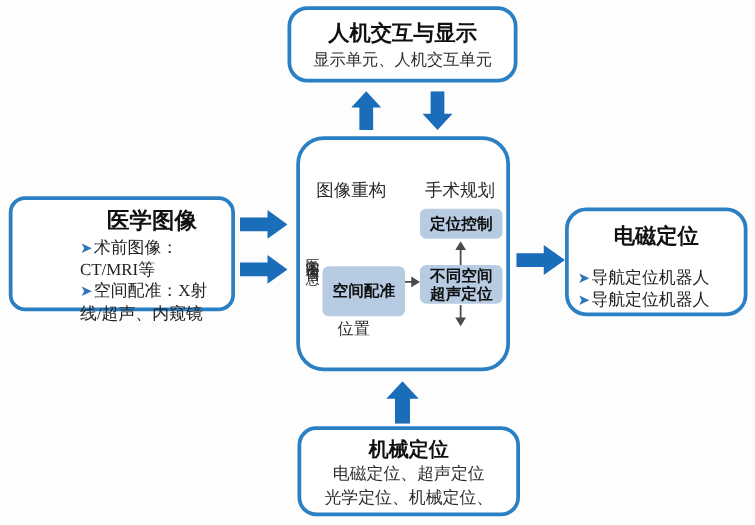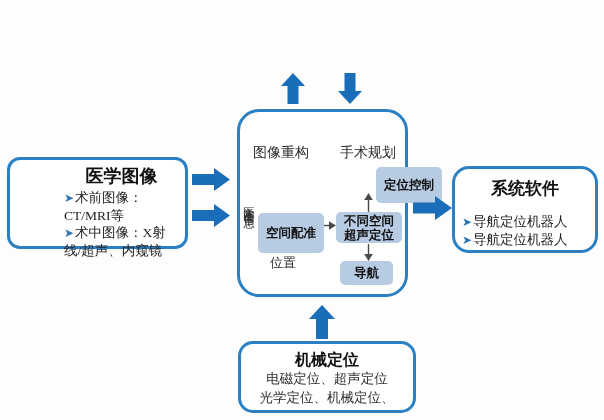--- a/index.html
+++ b/index.html
@@ -36,51 +36,55 @@
     position:absolute;writing-mode:vertical-rl;text-orientation:upright;
     font-size:11px;letter-spacing:2px;color:#2a2a2a;line-height:13px;
   }
   svg{display:block;}
 </style>
 </head>
 <body>
 
 <div id="canvas">
 
+  <div class="rbox" style="left:230px;top:5px;width:184px;height:61px;border-radius:16px;">
+    <div class="box-title" style="font-size:17px;margin-top:7px;">人机交互与显示</div>
+    <div class="box-sub" style="font-size:13px;margin-top:2px;">显示单元、人机交互单元</div>
+  </div>
 
   <svg class="abs" style="left:281px;top:73px;" width="24" height="31" viewBox="0 0 24 31">
     <polygon points="12,0 24,13 17.5,13 17.5,31 6.5,31 6.5,13 0,13" fill="#1a6db8"></polygon>
   </svg>
   <svg class="abs" style="left:338px;top:73px;" width="24" height="31" viewBox="0 0 24 31">
     <polygon points="12,31 24,18 17.5,18 17.5,0 6.5,0 6.5,18 0,18" fill="#1a6db8"></polygon>
   </svg>
 
   <div class="rbox" style="left:7px;top:157px;width:181px;height:92px;border-radius:13px;padding-left:48px;">
     <div class="box-title" style="font-size:18px;margin-top:4px;">医学图像</div>
     <ul class="bullet-list" style="margin-top:1px;">
       <li><span class="bullet">➤</span><span>术前图像：CT/MRI等</span></li>
-      <li><span class="bullet">➤</span><span>术中图像：X射线/超声、内窥镜</span></li>
+      <li><span class="bullet">➤</span><span>空间配准：X射线/超声、内窥镜</span></li>
     </ul>
   </div>
 
   <svg class="abs" style="left:192px;top:168px;" width="38" height="23" viewBox="0 0 38 23">
     <polygon points="38,11.5 22,0 22,6 0,6 0,17 22,17 22,23" fill="#1a6db8"></polygon>
   </svg>
   <svg class="abs" style="left:192px;top:204px;" width="38" height="23" viewBox="0 0 38 23">
     <polygon points="38,11.5 22,0 22,6 0,6 0,17 22,17 22,23" fill="#1a6db8"></polygon>
   </svg>
 
   <div class="rbox" style="left:237px;top:109px;width:171px;height:188px;border-radius:22px;">
 
     <div class="lbl" style="left:13px;top:32px;font-size:14px;">图像重构</div>
     <div class="lbl" style="left:100px;top:32px;font-size:14px;">手术规划</div>
 
     <div class="vlabel" style="left:2px;top:86px;height:88px;">医学图像信息</div>
 
-    <div class="node" style="left:96px;top:55px;width:66px;height:36px;margin-left:40px;">定位控制</div>
+    <div class="node" style="left:96px;top:55px;width:66px;height:24px;">定位控制</div>
 
     <svg class="abs" style="left:122px;top:81px;" width="13" height="19" viewBox="0 0 13 19">
       <line x1="6.5" y1="4" x2="6.5" y2="19" stroke="#4a4a4a" stroke-width="1.4"></line>
       <polygon points="6.5,0 2.2,7 10.8,7" fill="#4a4a4a"></polygon>
     </svg>
 
     <div class="node" style="left:18px;top:101px;width:66px;height:40px;">空间配准</div>
 
     <svg class="abs" style="left:84px;top:107px;" width="12" height="13" viewBox="0 0 12 13">
       <line x1="0" y1="6.5" x2="8" y2="6.5" stroke="#4a4a4a" stroke-width="1.4"></line>
@@ -90,29 +94,28 @@
     <div class="node pre-line" style="left:96px;top:100px;width:66px;height:31px;">不同空间
 超声定位</div>
 
     <svg class="abs" style="left:122px;top:132px;" width="13" height="17" viewBox="0 0 13 17">
       <line x1="6.5" y1="0" x2="6.5" y2="13" stroke="#4a4a4a" stroke-width="1.4"></line>
       <polygon points="6.5,17 2.2,10 10.8,10" fill="#4a4a4a"></polygon>
     </svg>
 
     <div class="lbl" style="left:30px;top:142px;font-size:13px;">位置</div>
 
-    <div class="node" style="left:100px;top:149px;width:53px;height:24px;">导航</div>
   </div>
 
   <svg class="abs" style="left:413px;top:196px;" width="39" height="24" viewBox="0 0 39 24">
     <polygon points="39,12 22,0 22,6.5 0,6.5 0,17.5 22,17.5 22,24" fill="#1a6db8"></polygon>
   </svg>
 
   <div class="rbox" style="left:452px;top:166px;width:146px;height:87px;border-radius:17px;">
-    <div class="box-title" style="font-size:17px;margin-top:8px;">系统软件</div>
+    <div class="box-title" style="font-size:17px;margin-top:8px;">电磁定位</div>
     <ul class="bullet-list" style="margin-top:13px;padding-left:7px;">
       <li><span class="bullet">➤</span><span>导航定位机器人</span></li>
       <li><span class="bullet">➤</span><span>导航定位机器人</span></li>
     </ul>
   </div>
 
   <svg class="abs" style="left:309px;top:305px;" width="26" height="34" viewBox="0 0 26 34">
     <polygon points="13,0 26,14 19,14 19,34 7,34 7,14 0,14" fill="#1a6db8"></polygon>
   </svg>
 

